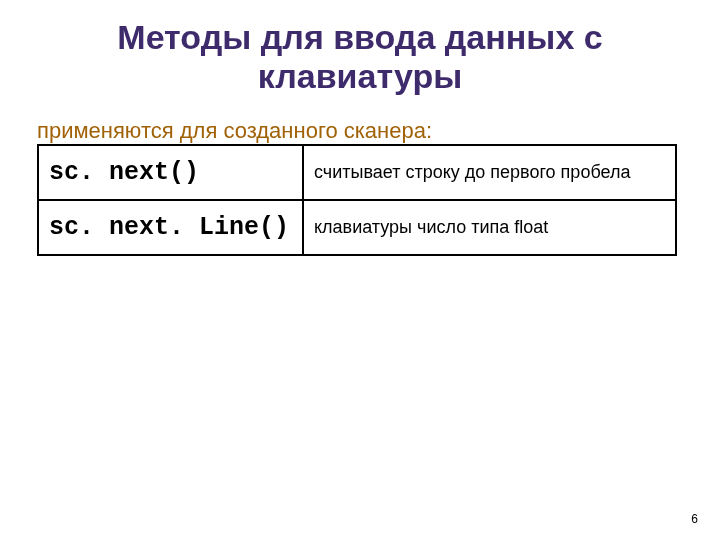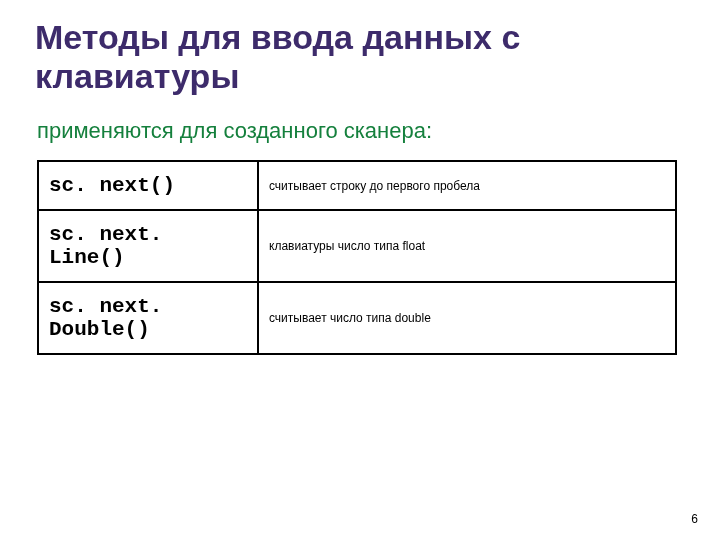--- a/index.html
+++ b/index.html
@@ -10,46 +10,46 @@
     font-family: Arial, sans-serif;
     position: relative;
     padding: 18px 35px 0 35px;
   }
   .title {
     font-size: 34px;
     font-weight: bold;
     color: #3d2b6b;
     line-height: 1.15;
     margin-bottom: 22px;
+    text-align: center;
   }
   .subtitle {
     font-size: 22px;
-    color: #15803d;
-    margin-bottom: 16px;
+    color: #a16207;
     margin-left: 2px;
   }
   table {
     border-collapse: collapse;
     width: 640px;
     margin-left: 2px;
   }
   td {
     border: 2px solid #000;
     padding: 12px 10px;
     vertical-align: middle;
   }
   td.method {
     font-family: "Courier New", monospace;
     font-weight: bold;
-    font-size: 21px;
-    width: 220px;
+    font-size: 25px;
+    width: 265px;
   }
   td.desc {
     font-family: Arial, sans-serif;
-    font-size: 12px;
+    font-size: 18px;
   }
   .page-num {
     position: absolute;
     bottom: 14px;
     right: 22px;
     font-size: 12px;
     color: #000;
   }
 </style>
 </head>
@@ -61,20 +61,16 @@
 <table>
   <tbody>
       <tr>
     <td class="method">sc. next()</td>
     <td class="desc">считывает строку до первого пробела</td>
   </tr>
   <tr>
     <td class="method">sc. next. Line()</td>
     <td class="desc">клавиатуры число типа float</td>
   </tr>
-  <tr>
-    <td class="method">sc. next. Double()</td>
-    <td class="desc">считывает число типа double</td>
-  </tr>
 </tbody>
   </table>
 
 <div class="page-num">6</div>
 
 </body></html>

